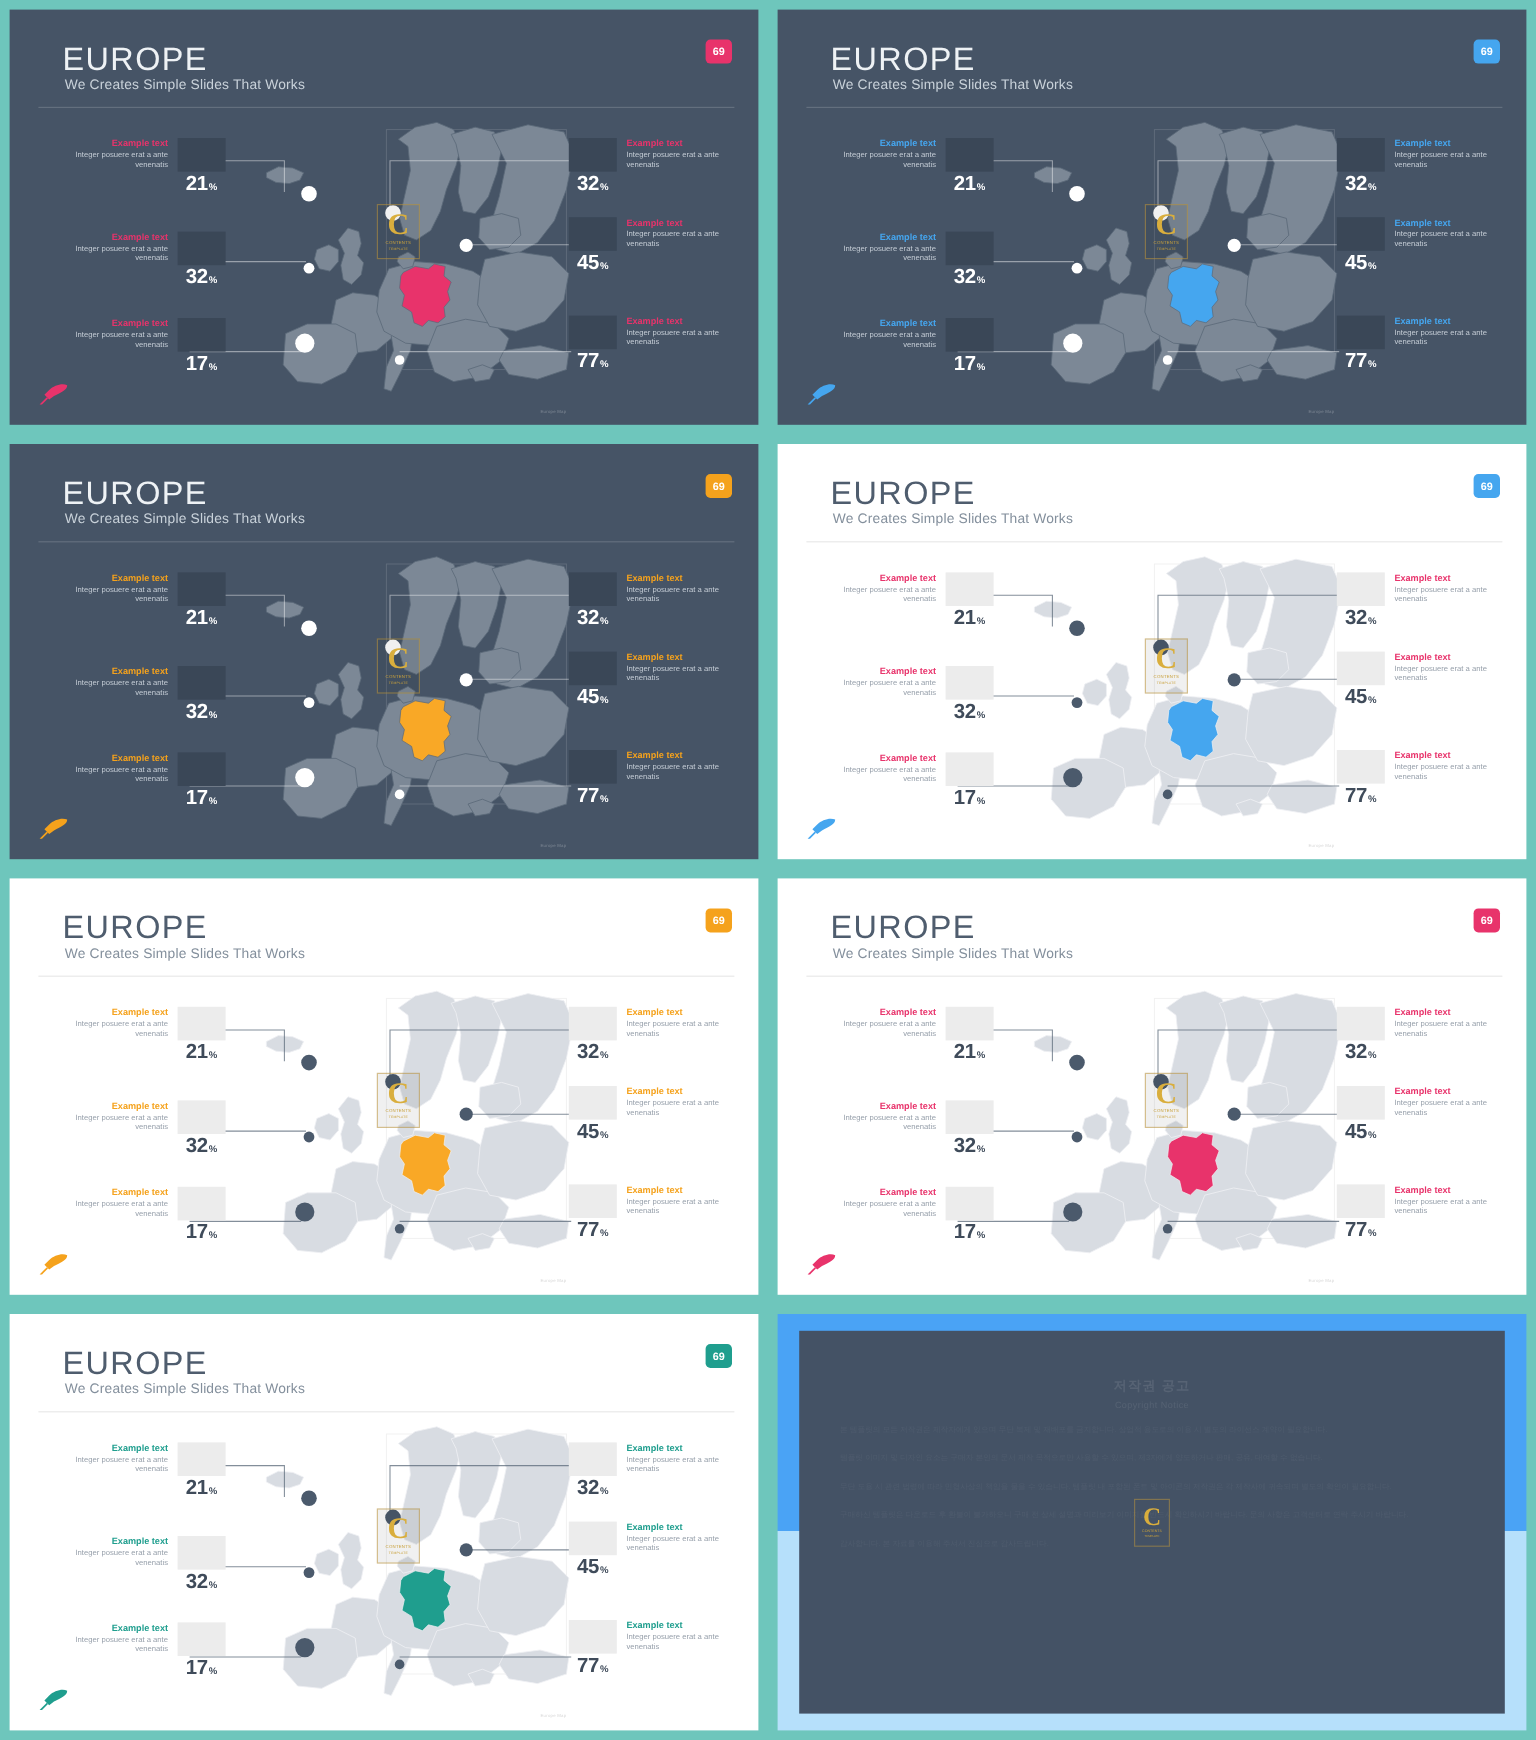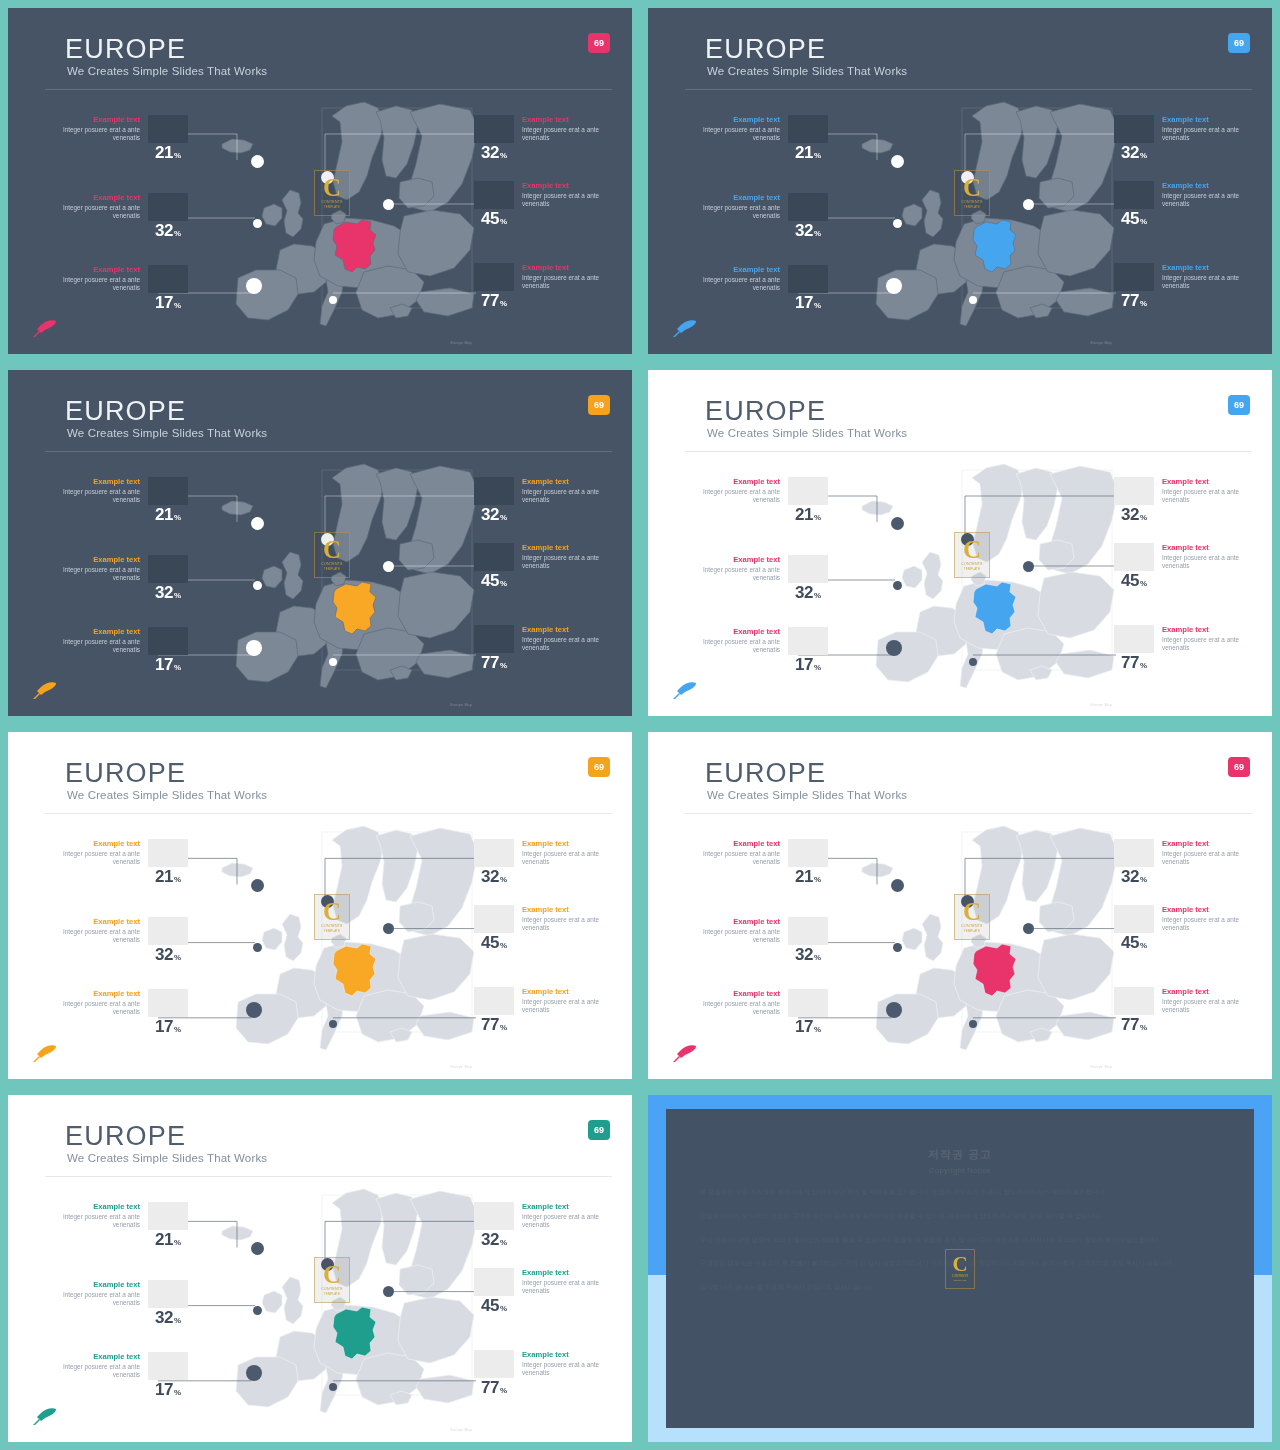--- a/index.html
+++ b/index.html
@@ -20,21 +20,21 @@
   .slide {
     position: relative;
     width: 100%; height: 100%;
     overflow: hidden;
   }
   .slide.dark  { background: #465466; }
   .slide.light { background: #ffffff; }
 
   
   .hdr {
-    position: absolute; left: 17px; top: 0; right: 0; height: 82px;
+    position: absolute; left: 4px; top: 0; right: 0; height: 82px;
   }
   .hdr-rule {
     position: absolute; left: 20px; right: 20px; bottom: 0; height: 1px;
   }
   .dark .hdr-rule  { background: rgba(255,255,255,.16); }
   .light .hdr-rule { background: rgba(0,0,0,.09); }
   .title {
     position: absolute; left: 40px; top: 26px;
     font-size: 27px; font-weight: 300; letter-spacing: 1.2px;
   }

